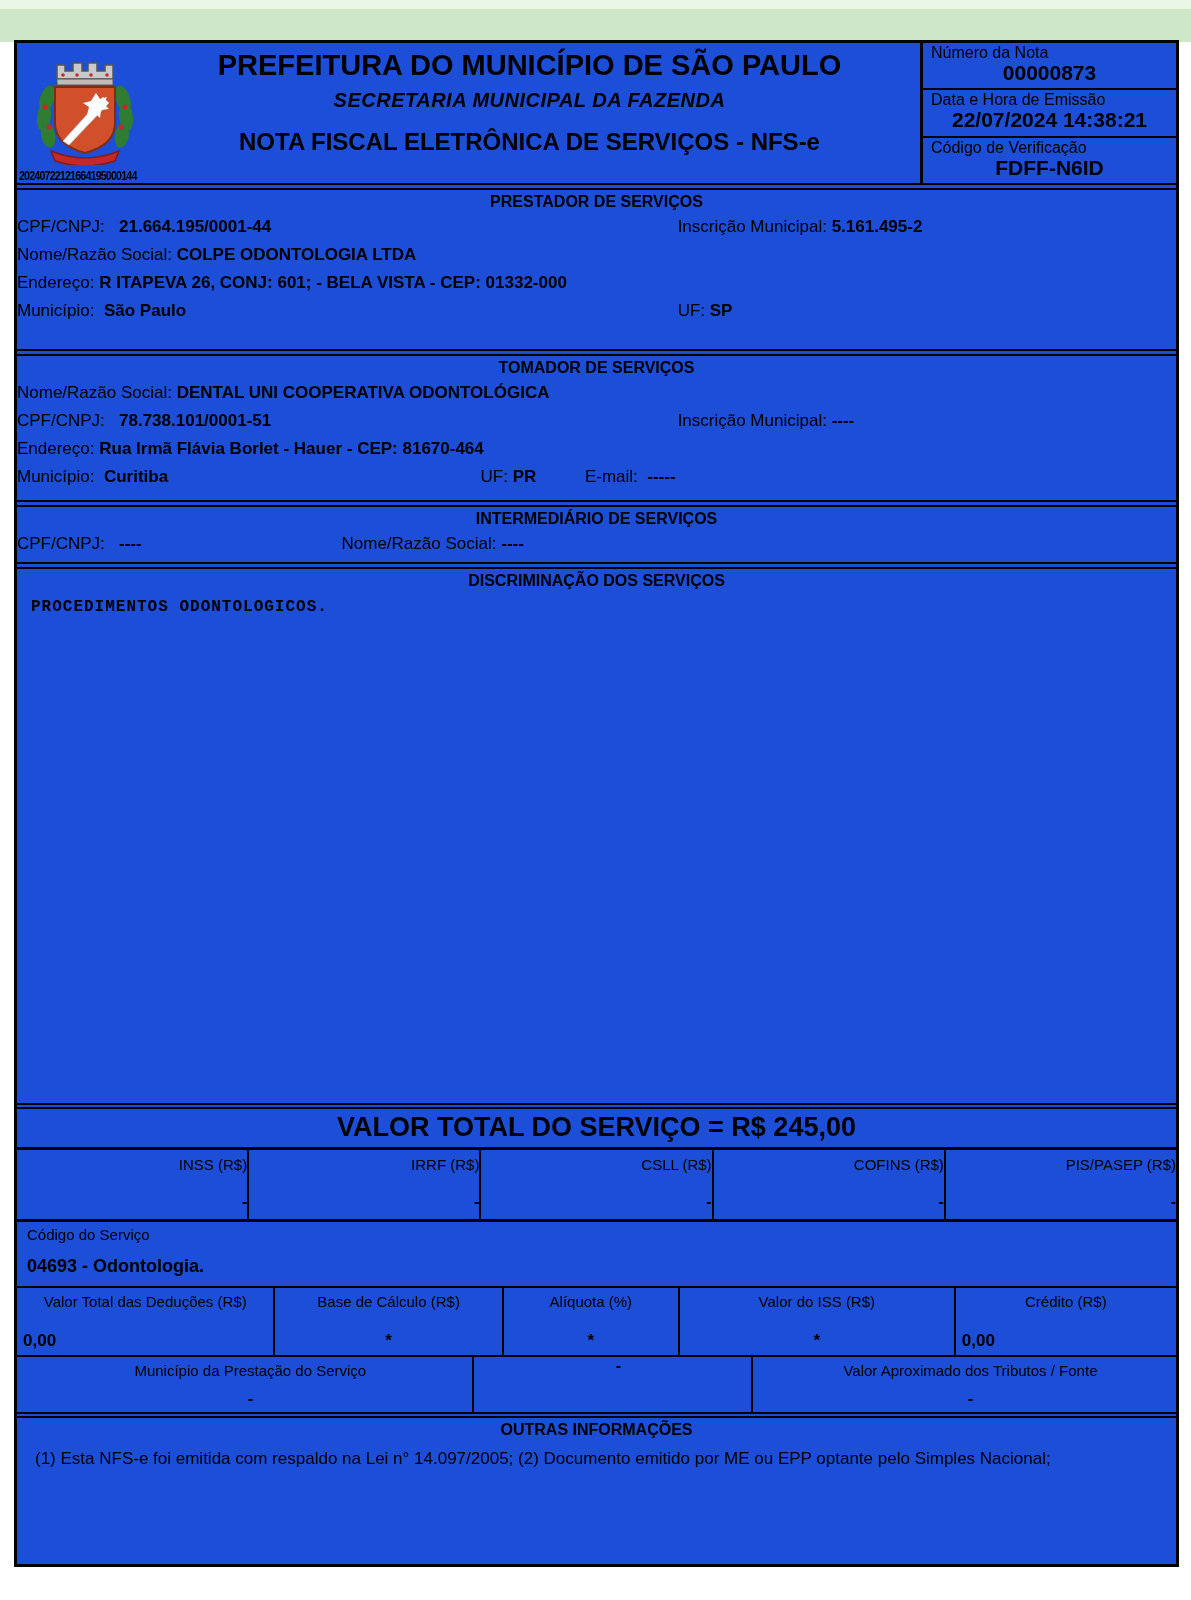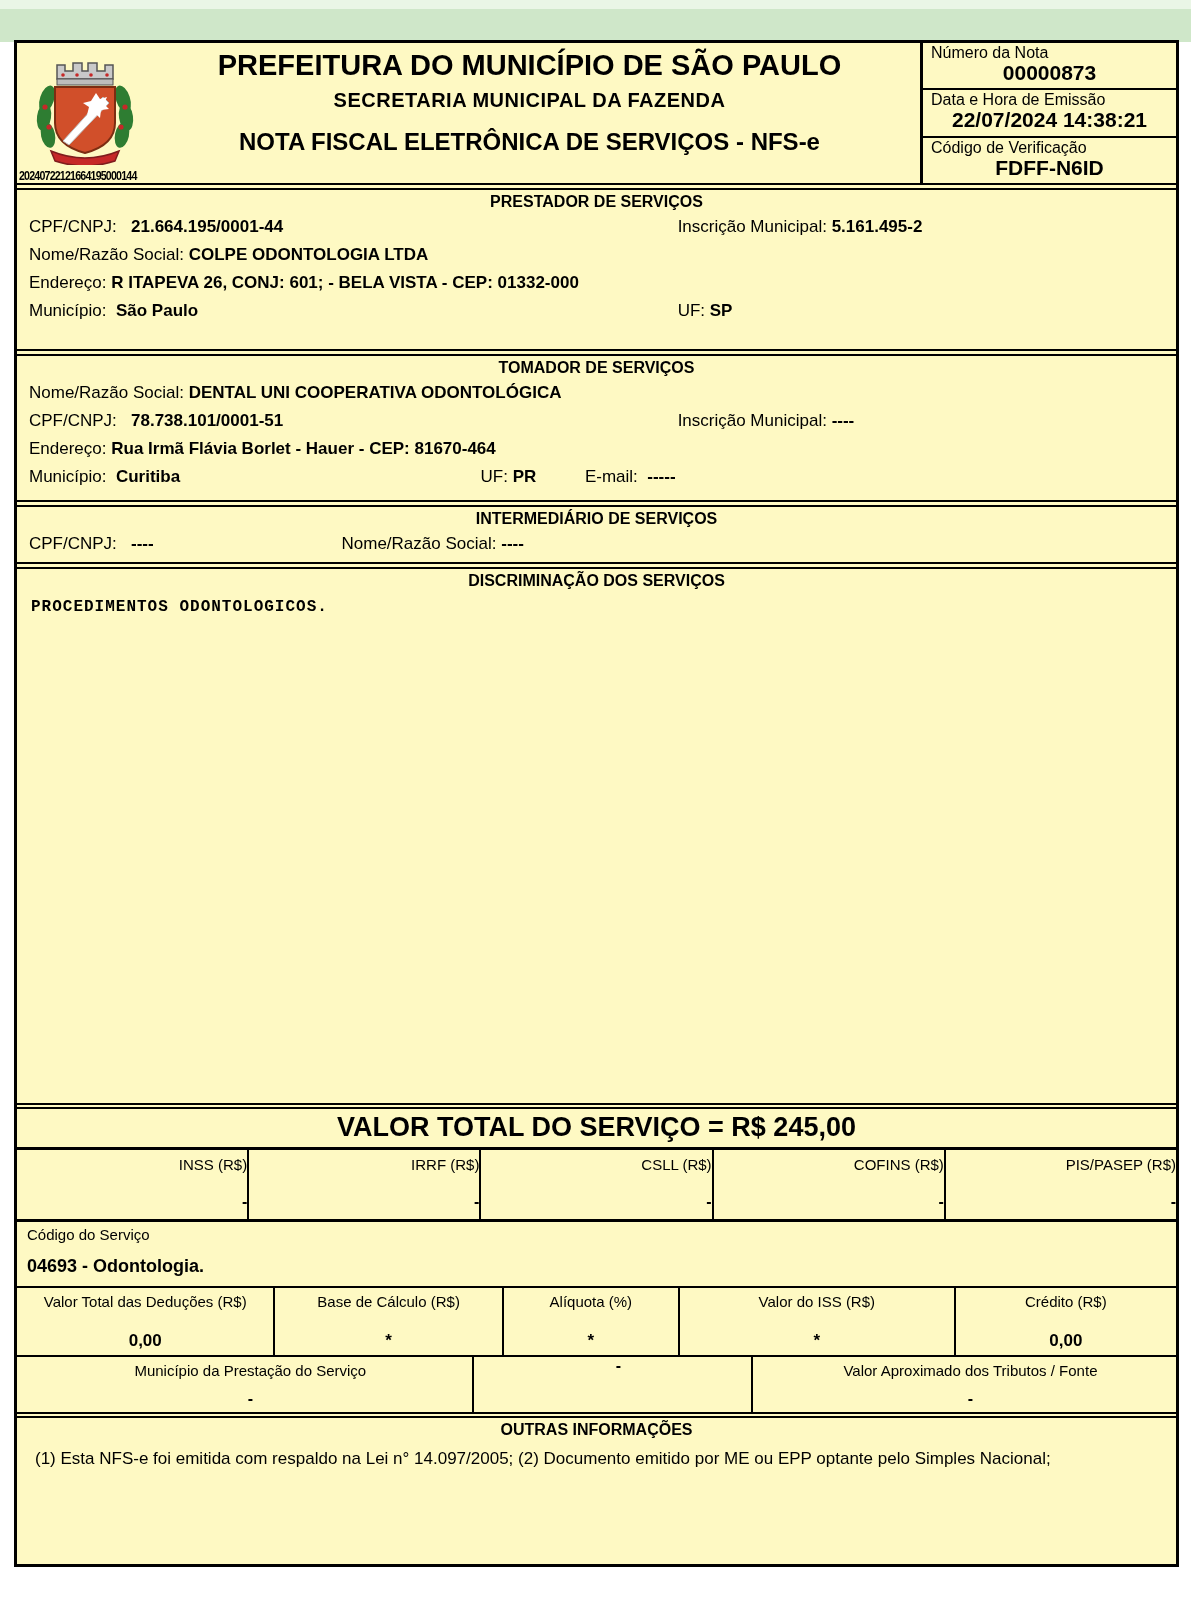--- a/index.html
+++ b/index.html
@@ -1,41 +1,41 @@
 <!DOCTYPE html>
 <html><head>
 <meta charset="utf-8">
 <style>
   * { margin:0; padding:0; box-sizing:border-box; }
   html,body { width:1191px; height:1600px; background:#fff; font-family:"Liberation Sans", sans-serif; color:#000; }
   .top-band { position:absolute; top:0; left:0; width:1191px; height:42px;
               background:linear-gradient(#eaf6e6 0 9px, #cfe7c9 9px 100%); }
-  .doc { position:absolute; left:14px; top:40px; width:1165px; height:1527px; background:#fef9c3;
+  .doc { position:absolute; left:14px; top:40px; width:1165px; height:1527px; background:#1d4ed8;
          border:3px solid #000; display:flex; flex-direction:column; }
 
   
   .header { position:relative; height:140px; flex:0 0 auto; }
   .logo { position:absolute; left:16px; top:10px; width:104px; height:112px; }
   .titles { position:absolute; left:128px; right:262px; top:6px; text-align:center; }
   .org { font-size:29px; font-weight:bold; white-space:nowrap; }
-  .dept { font-size:20px; font-weight:bold; margin-top:7px; letter-spacing:.5px; }
+  .dept { font-size:20px; font-weight:bold; margin-top:7px; letter-spacing:.5px;font-style:italic; }
   .doctitle { font-size:24px; font-weight:bold; margin-top:16px; }
   .headright { position:absolute; right:0; top:0; bottom:0; width:256px; border-left:3px solid #000;
                display:flex; flex-direction:column; }
   .hr-row { flex:1; padding:1px 8px; border-bottom:2px solid #000; }
   .hr-row:last-child { border-bottom:none; }
   .hr-label { font-size:16px; }
   .hr-value { font-size:21px; font-weight:bold; text-align:center; line-height:22px; }
   .barcode { position:absolute; left:2px; bottom:0px; font-size:13px; font-weight:bold;
              letter-spacing:-1px; transform:scaleX(0.82); transform-origin:left bottom; white-space:nowrap; }
 
   
   .sep { border-top:7px double #000; }
   .sec-title { text-align:center; font-size:16px; font-weight:bold; padding:3px 0 2px; }
-  .frow { position:relative; font-size:17px; line-height:28px; padding-left:12px; white-space:nowrap; }
+  .frow { position:relative; font-size:17px; line-height:28px; white-space:nowrap; }
   .val { font-weight:bold; }
   .abs { position:absolute; }
   .sec-prestador { height:166px; flex:0 0 auto; }
   .sec-tomador { height:151px; flex:0 0 auto; }
   .sec-inter { height:62px; flex:0 0 auto; }
   .sec-disc { flex:1 1 auto; }
   .disc-text { font-family:"Liberation Mono", monospace; font-size:16px; font-weight:bold;
                padding:6px 0 0 14px; letter-spacing:1px; }
 
   
@@ -48,21 +48,21 @@
   .ttd { font-size:16px; font-weight:bold; padding-bottom:8px; }
   .codigo { border-top:3px solid #000; height:67px; padding:4px 0 0 10px; flex:0 0 auto; }
   .codigo-label { font-size:15px; }
   .codigo-value { font-size:18px; font-weight:bold; margin-top:13px; }
   .dtable { display:flex; border-top:2px solid #000; height:69px; flex:0 0 auto; }
   .dcol { border-right:2px solid #000; display:flex; flex-direction:column; }
   .dcol:last-child { border-right:none; }
   .dc1{width:22.3%;} .dc2{width:19.7%;} .dc3{width:15.2%;} .dc4{width:23.8%;} .dc5{width:19%;}
   .dth { font-size:15px; text-align:center; padding-top:5px; flex:1; }
   .dtd { font-size:17px; font-weight:bold; padding:0 6px 4px; }
-  .right { text-align:center; } .center { text-align:center; }
+  .right { text-align:left; } .center { text-align:center; }
   .itable { display:flex; border-top:2px solid #000; height:57px; flex:0 0 auto; }
   .icol { border-right:2px solid #000; display:flex; flex-direction:column;padding-left:12px; }
   .icol:last-child { border-right:none; }
   .ic1{width:39.4%;} .ic2{width:24.1%;} .ic3{width:36.5%;}
   .ith { font-size:15px; text-align:center; padding-top:5px; flex:1; }
   .itd { font-size:16px; font-weight:bold; text-align:center; padding-bottom:4px; }
 
   .outras { border-top:6px double #000; flex:0 0 auto; height:152px; }
   .outras-text { font-size:17px; line-height:27px; padding:4px 14px 0 10px;margin-left:8px; }
 </style>

